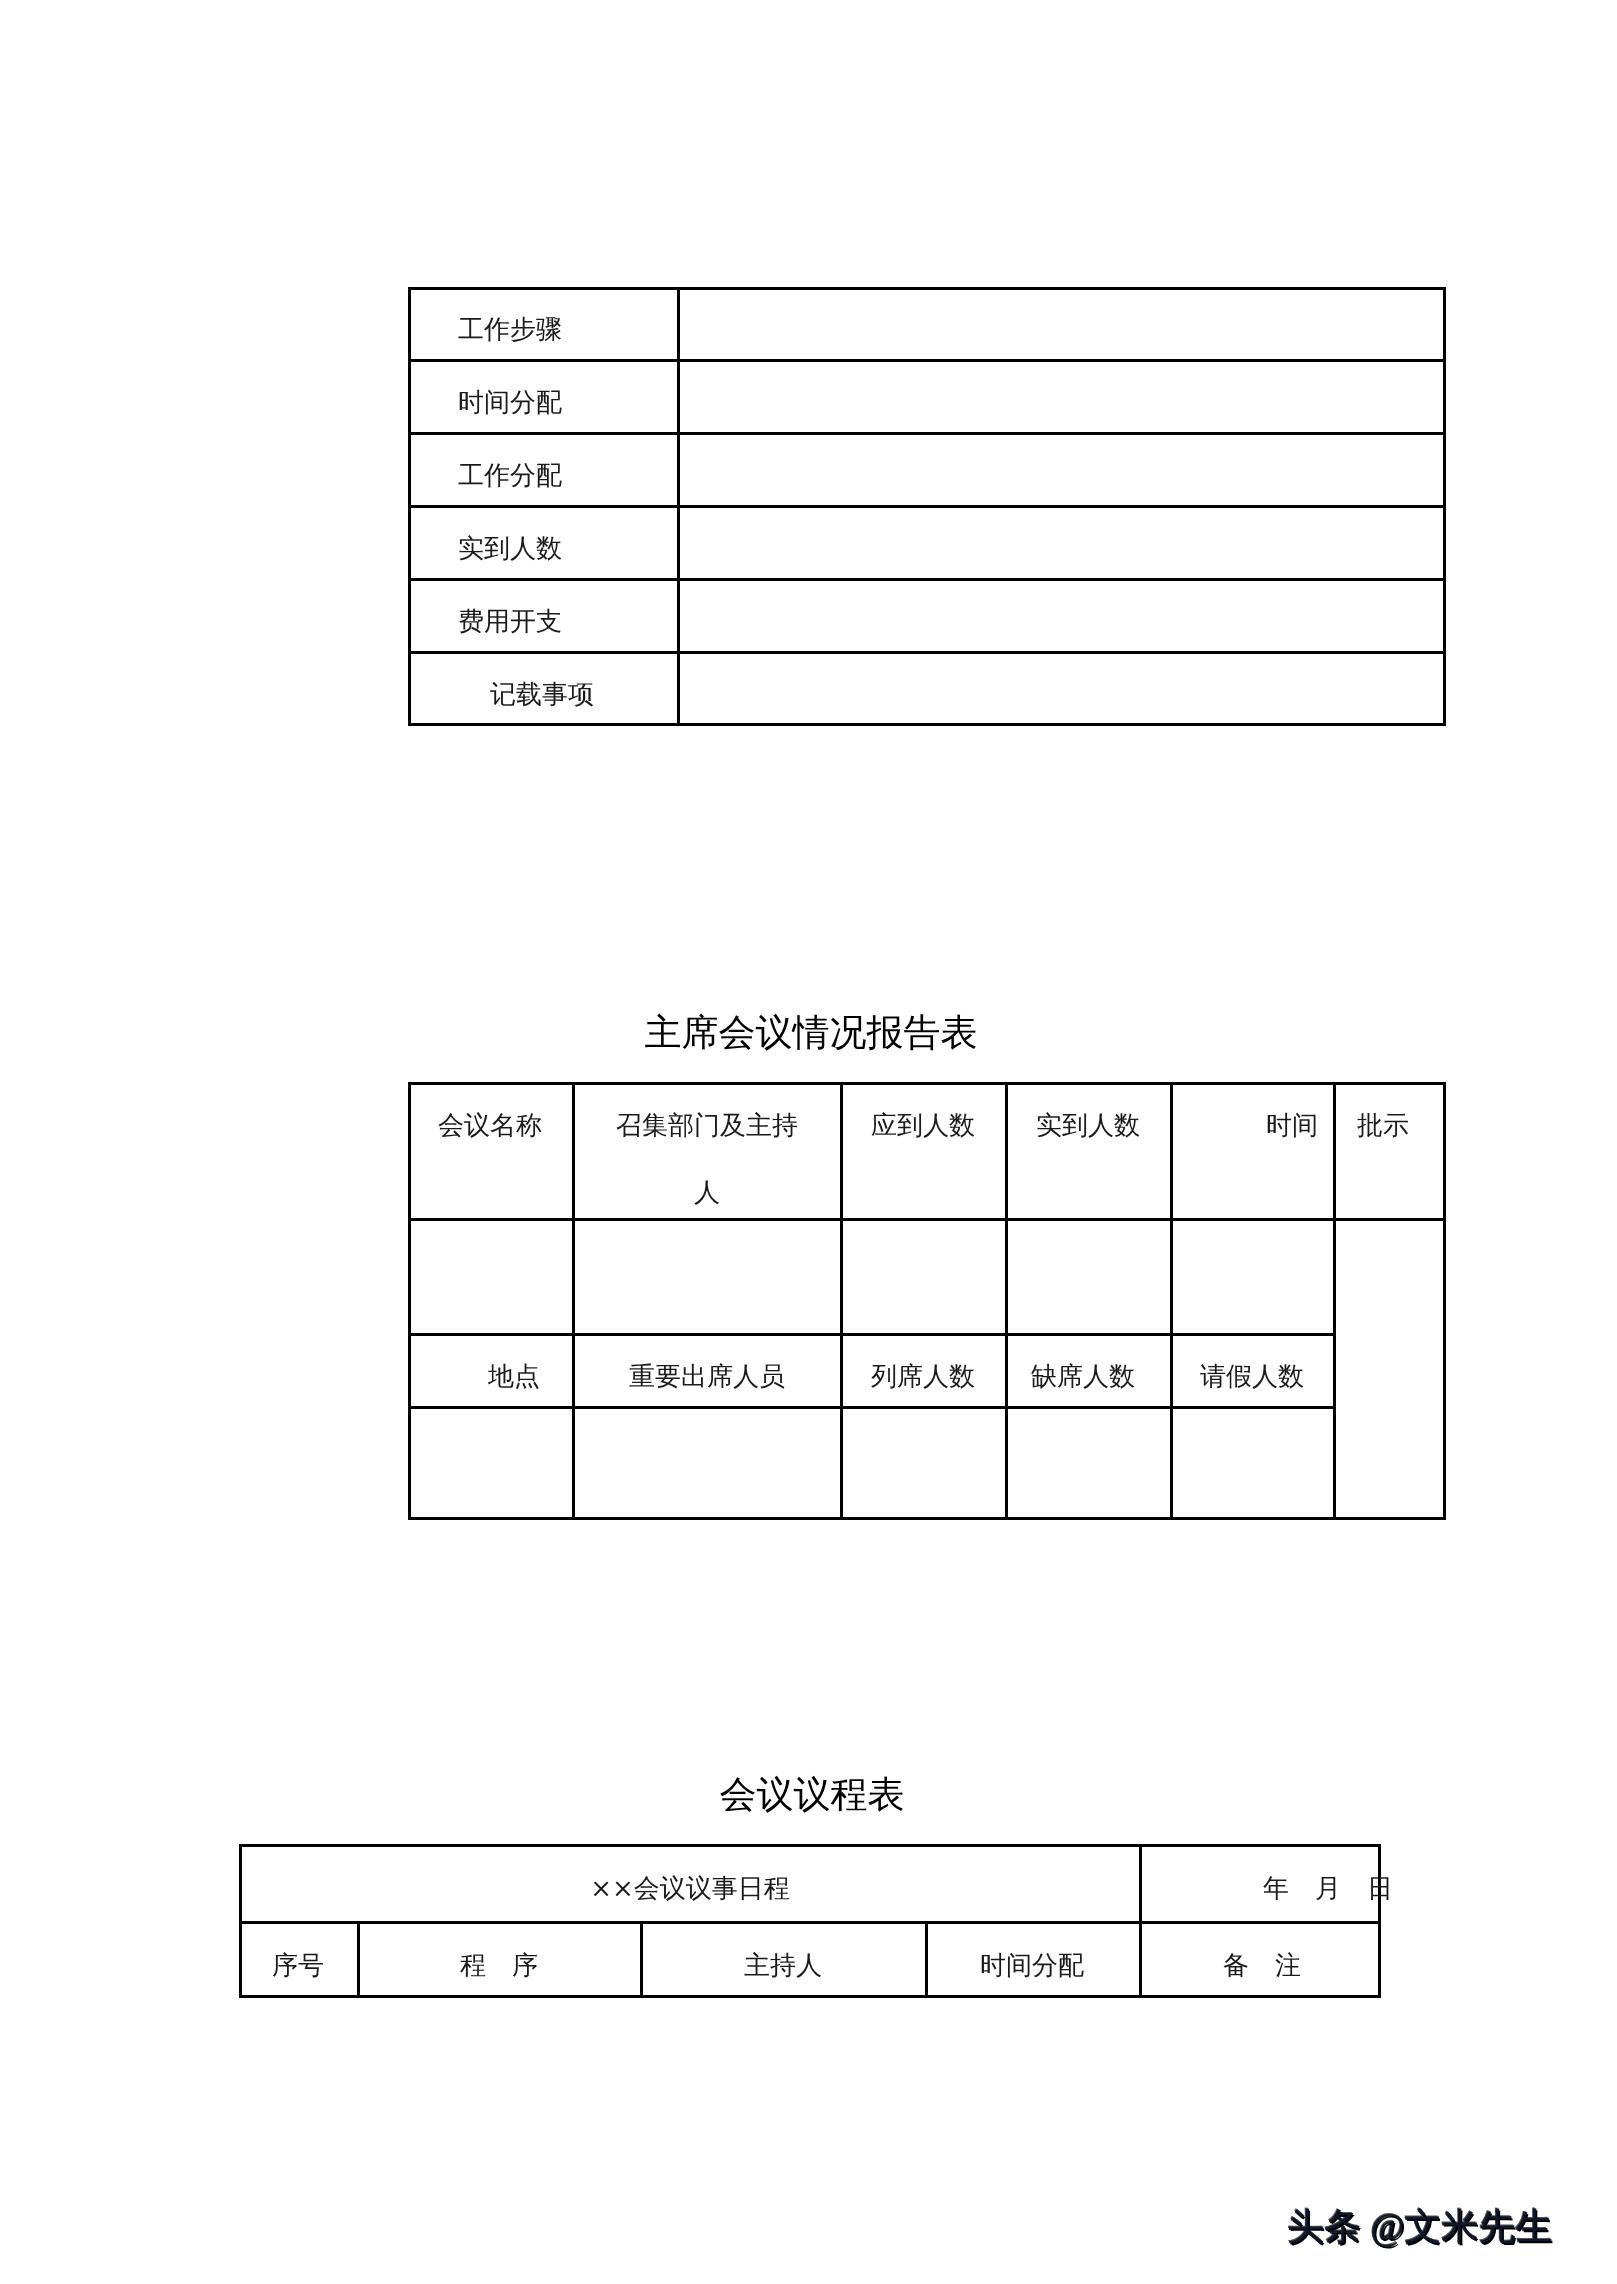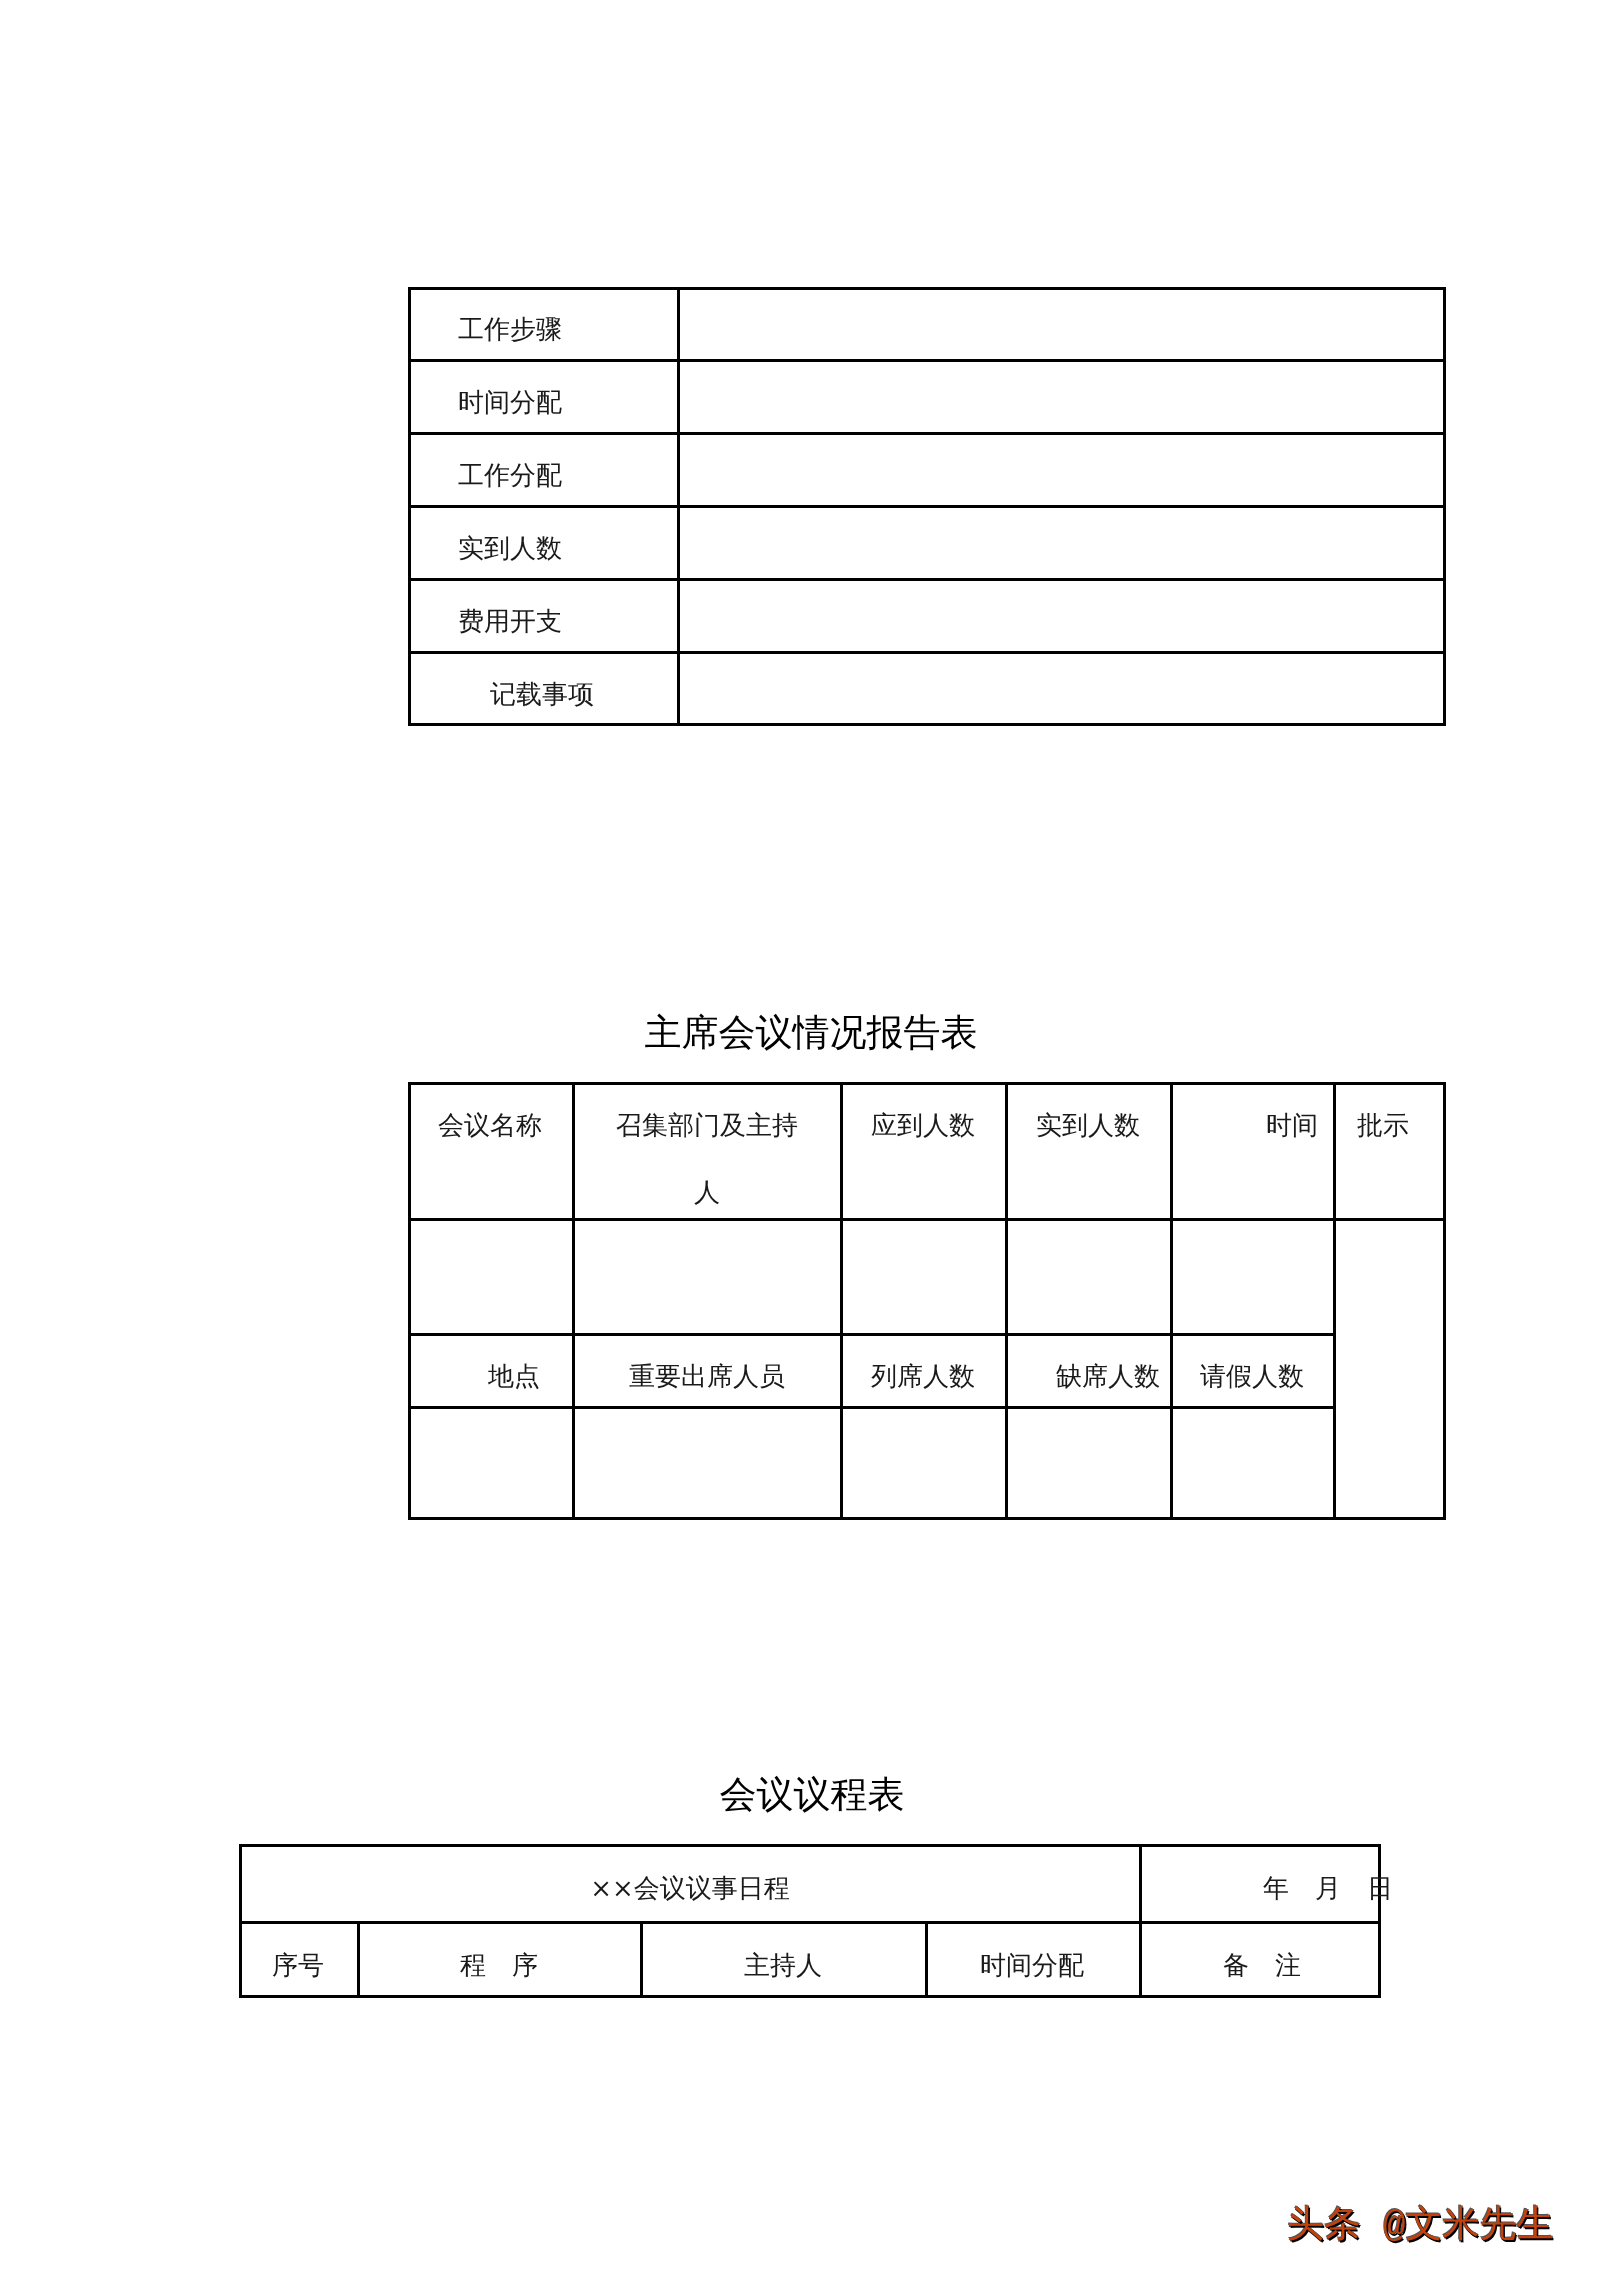--- a/index.html
+++ b/index.html
@@ -6,22 +6,22 @@
   body { width:1618px; height:2284px; position:relative; overflow:hidden;
          font-family:"DejaVu Serif","Liberation Serif",serif; color:#111; }
   .abs { position:absolute; box-sizing:border-box; }
   .tbl { position:absolute; border:3.4px solid #000; box-sizing:border-box; }
   .hline { position:absolute; height:2.5px; background:#000; }
   .vline { position:absolute; width:2.5px; background:#000; }
   .cell-text { position:absolute; font-size:26px; white-space:nowrap; line-height:1; color:#1a1a1a; }
   .center { transform:translateX(-50%); text-align:center; }
   .title { position:absolute; font-size:37px; line-height:1; white-space:nowrap; color:#000;
            transform:translate(-50%,-50%); }
-  .watermark { position:absolute; font-family:Liberation Mono, monospace;
-               font-size:37px; color:#c2410c; white-space:nowrap; line-height:1;
+  .watermark { position:absolute; font-family:Liberation Serif, serif;
+               font-size:37px; color:#0f172a; white-space:nowrap; line-height:1;
                text-shadow: 1.7px 1.7px 0 #000, -0.8px -0.8px 0 #555, 0.8px 0 0 #333, 0 0.8px 0 #333; }
 </style>
 </head>
 <body>
 
 <div class="tbl" style="left:408px; top:287px; width:1038px; height:439px;"></div>
 <div class="vline" style="left:677px; top:287px; height:439px;"></div>
 <div class="hline" style="left:408px; top:359px; width:1038px;"></div>
 <div class="hline" style="left:408px; top:432px; width:1038px;"></div>
 <div class="hline" style="left:408px; top:505px; width:1038px;"></div>
@@ -67,21 +67,21 @@
 <div class="abs" style="left:411px; top:1221px; width:161px; height:112px;"></div>
 <div class="abs" style="left:575px; top:1221px; width:265px; height:112px;"></div>
 <div class="abs" style="left:843px; top:1221px; width:162px; height:112px;"></div>
 <div class="abs" style="left:1007px; top:1221px; width:163px; height:112px;"></div>
 <div class="abs" style="left:1173px; top:1221px; width:160px; height:112px;"></div>
 <div class="abs" style="left:1335px; top:1221px; width:107px; height:295px;"></div>
 
 <div class="cell-text center" style="left:490px; top:1363px;margin-left:24px;">地点</div>
 <div class="cell-text center" style="left:707px; top:1363px;">重要出席人员</div>
 <div class="cell-text center" style="left:923px; top:1363px;">列席人数</div>
-<div class="cell-text center" style="left:1108px; top:1363px;">缺席人数</div>
+<div class="cell-text center" style="left:1083px; top:1363px;">缺席人数</div>
 <div class="cell-text center" style="left:1252px; top:1363px;">请假人数</div>
 
 <div class="abs" style="left:411px; top:1409px; width:161px; height:107px;"></div>
 <div class="abs" style="left:575px; top:1409px; width:265px; height:107px;"></div>
 <div class="abs" style="left:843px; top:1409px; width:162px; height:107px;"></div>
 <div class="abs" style="left:1007px; top:1409px; width:163px; height:107px;"></div>
 <div class="abs" style="left:1173px; top:1409px; width:160px; height:107px;"></div>
 
 <div class="title" style="left:812px; top:1794px;">会议议程表</div>
 

